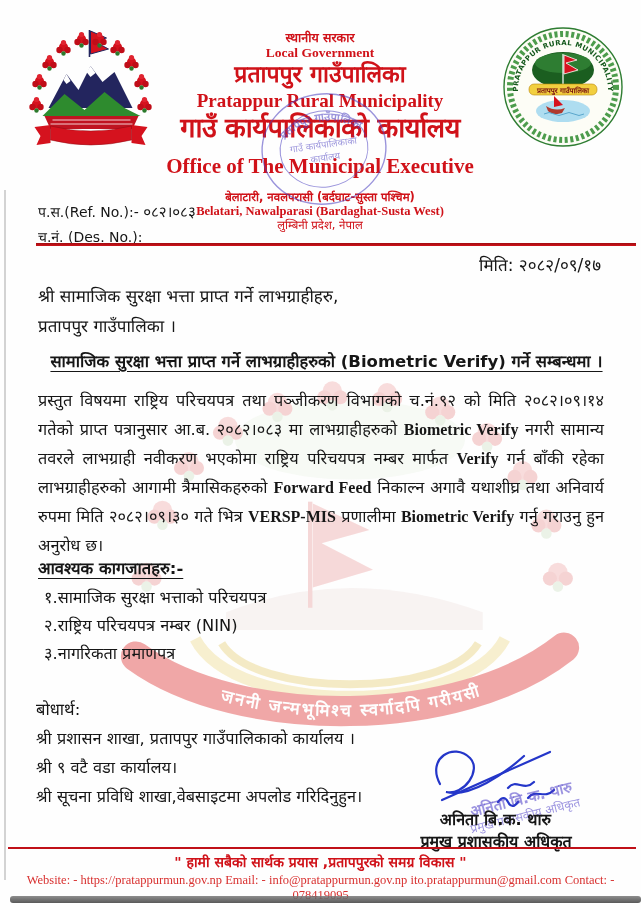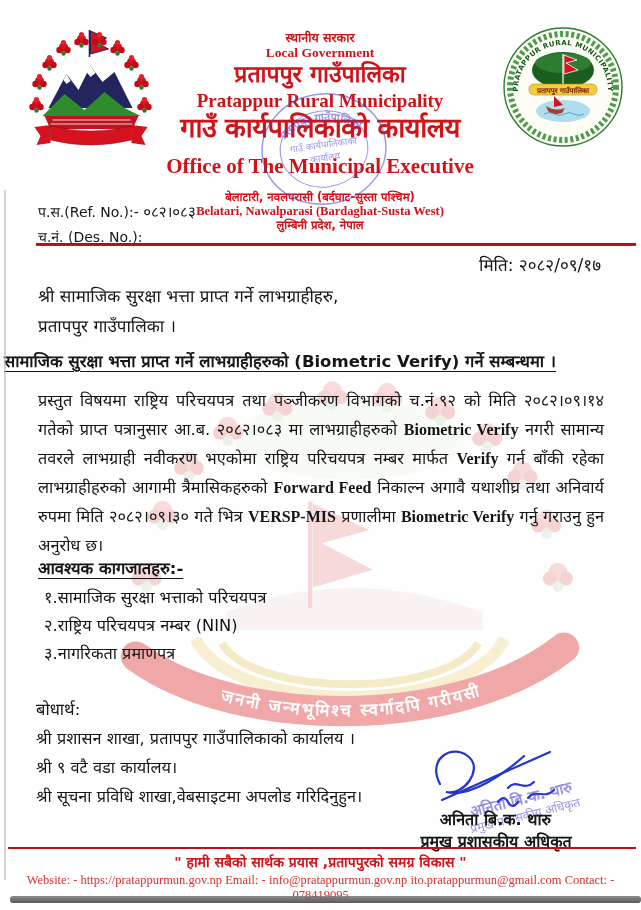--- a/index.html
+++ b/index.html
@@ -16,30 +16,30 @@
   
   .header-center{left:140px;top:15px;width:360px;text-align:center;line-height:1.12;}
   .h-small-np{font-size:12.5px;font-weight:bold;margin-top:16px;}
   .h-small-en{font-size:13.5px;font-weight:bold;}
   .h-muni-np{font-size:23px;font-weight:bold;margin-top:2px;}
   .h-muni-en{font-size:19px;font-weight:bold;margin-top:2px;}
   .h-office-np{font-size:27px;font-weight:bold;margin-top:2px;letter-spacing:-.5px;}
   .h-office-en{font-size:21px;font-weight:bold;margin-top:12px;}
   .h-addr-np{font-size:11.5px;font-weight:bold;margin-top:12px;}
   .h-addr-en{font-size:12.5px;font-weight:bold;}
-  .h-prov-np{font-size:11.5px;font-weight:bold;margin-top:1px;}
+  .h-prov-np{font-size:11.5px;font-weight:normal;margin-top:1px;}
   .h-prov-en{font-size:12.5px;font-weight:bold;}
 
   .ref-line{left:38px;top:201px;font-size:14px;}
   .des-line{left:38px;top:227px;font-size:14px;}
   .rule{left:36px;top:243px;width:600px;height:3px;background:linear-gradient(#a00d12,#d01219);}
   .date-line{right:40px;top:253px;width:240px;text-align:right;font-size:17px;}
 
   .recipient{left:38px;top:281px;font-size:17px;line-height:30px;}
-  .subject{left:4px;right:0;top:349px;font-size:16.5px;font-weight:bold;}
+  .subject{left:12px;right:0;top:349px;text-align:center;font-size:16.5px;font-weight:bold;}
   .subject span{text-decoration:underline;text-underline-offset:4px;}
   .body-para{left:38px;top:386px;width:566px;font-size:16.3px;line-height:29px;text-align:justify;}
   .seg-b{font-weight:bold;font-family:"Liberation Serif",serif;font-size:16px;}
 
   .docs-heading{left:38px;top:556px;font-size:16.5px;font-weight:bold;text-decoration:underline;text-underline-offset:4px;}
   .docs-list{left:44px;top:584px;font-size:16.3px;line-height:28px;}
   .cc-heading{left:36px;top:697px;font-size:16.5px;}
   .cc-list{left:36px;top:724px;font-size:16.3px;line-height:29px;}
 
   .sig-name{left:398px;top:808px;width:195px;text-align:center;font-size:16px;font-weight:bold;}

